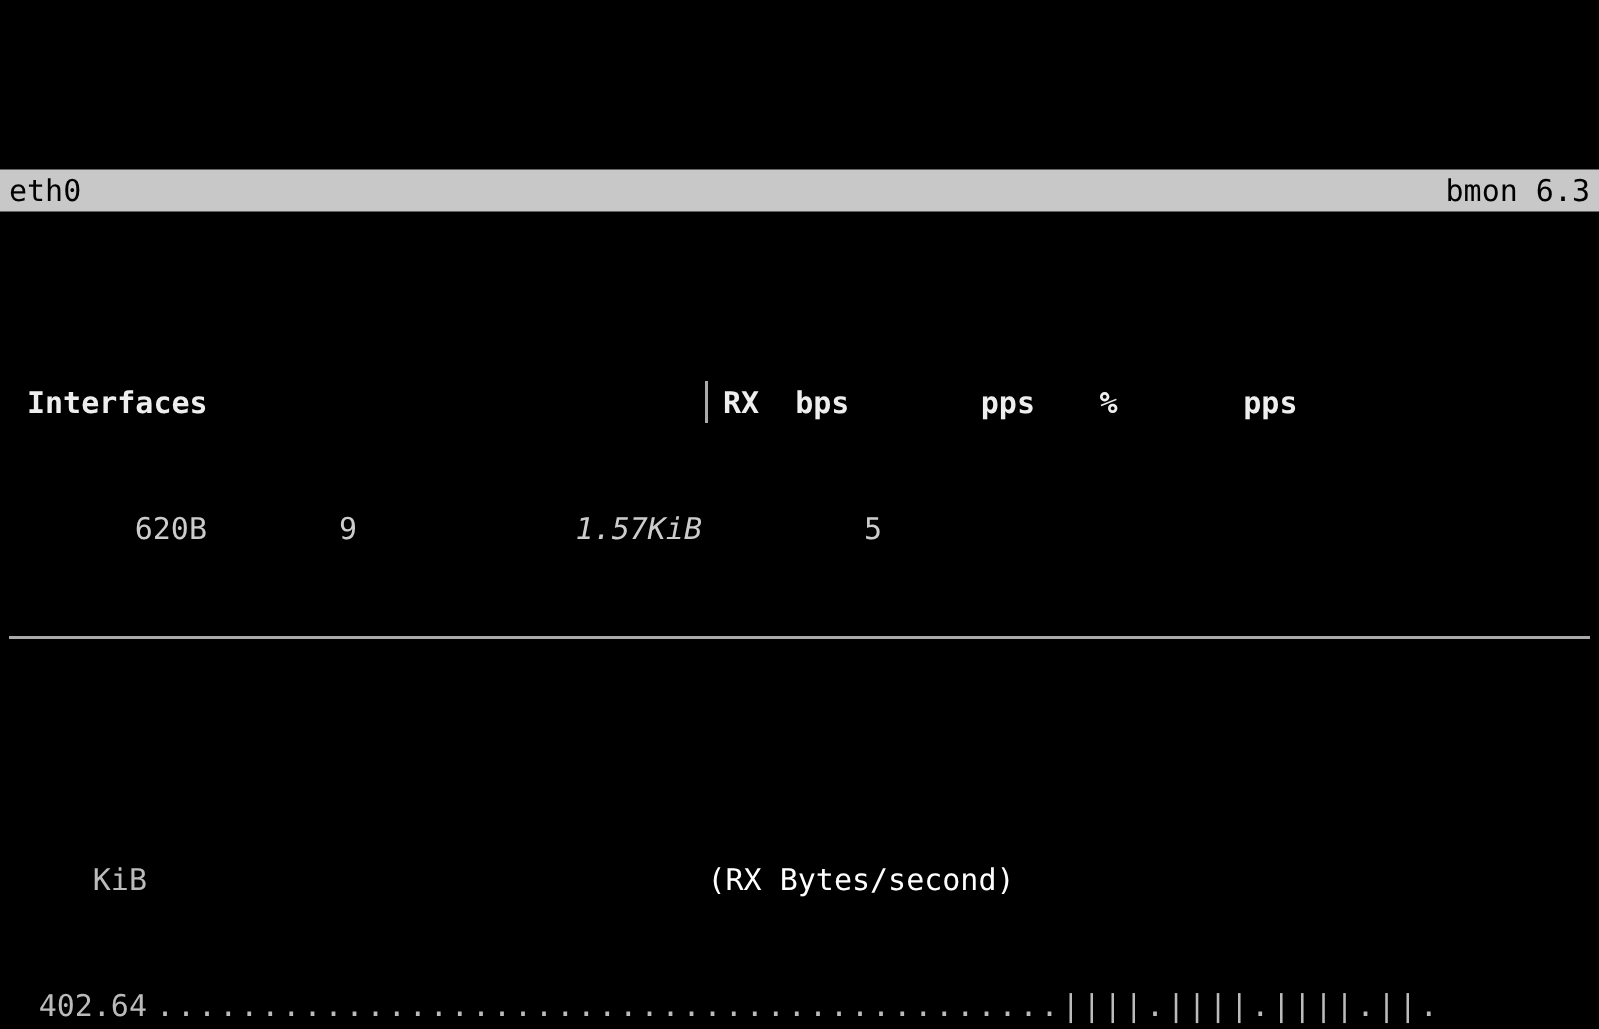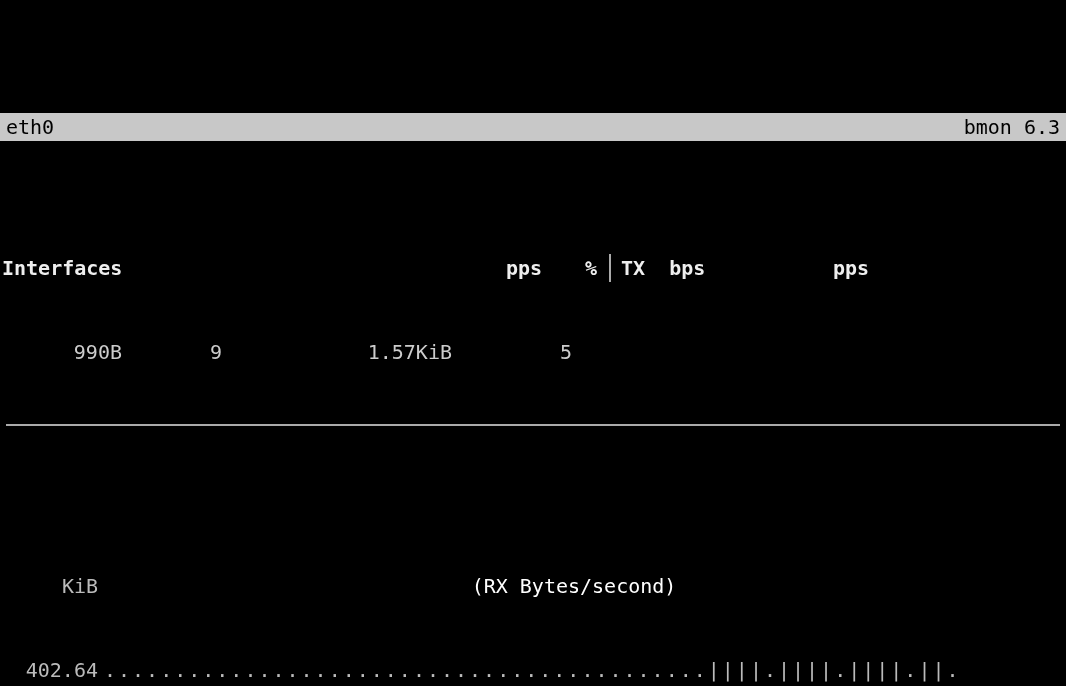--- a/index.html
+++ b/index.html
@@ -21,28 +21,28 @@
       justify-content: space-between;
       padding: 0 6px;
       border-top: 1px solid #000;
       border-bottom: 1px solid #000;
       font-weight: normal;
     }
     .titlebar .left { font-weight: normal; }
     .header-row, .data-row {
       display: flex;
       align-items: flex-start;
-      padding: 0 2px;
+      padding: 0 18px;
     }
     .header-row { font-weight: bold; color: #eee; }
     .col-iface { flex: 0 0 440px; }
     .col-rxbps { flex: 0 0 120px; text-align: right; }
     .col-pps1  { flex: 0 0 100px; text-align: right; }
     .col-pct   { flex: 0 0 70px;  text-align: right; }
-    .col-txbps { flex: 0 0 160px; text-align: right; padding-left: 20px; }
+    .col-txbps { flex: 0 0 160px; text-align: right; padding-left: 20px; font-style: italic; }
     .col-pps2  { flex: 0 0 120px; text-align: right; }
     .hdr-sep {
       border-left: 2px solid #aaa;
       margin-left: 12px;
       padding-left: 12px;
     }
     .hdr-rxbps { flex: 0 0 120px; text-align: left; padding-left: 10px;}
     .hdr-pps1  { flex: 0 0 100px; text-align: right; }
     .hdr-pct   { flex: 0 0 55px;  text-align: right; }
     .hdr-txbps { flex: 0 0 140px; text-align: left; padding-left: 10px;}
@@ -72,27 +72,27 @@
 
 
 <div class="titlebar">
   <span class="left">eth0</span>
   <span class="right">bmon 6.3</span>
 </div>
 
 <div class="tablewrap">
   <div class="header-row">
     <span class="col-iface">Interfaces</span>
+    <span class="hdr-sep hdr-rxbps">RX  bps</span>
     <span class="hdr-pps1">pps</span>
     <span class="hdr-pct">%</span>
-    <span class="hdr-sep hdr-txbps">TX  bps</span>
     <span class="hdr-pps2">pps</span>
   </div>
   <div class="data-row">
-    <span class="col-rxbps">990B</span>
+    <span class="col-rxbps">620B</span>
     <span class="col-pps1">9</span>
     <span class="col-pct"></span>
     <span class="col-txbps">1.57KiB</span>
     <span class="col-pps2">5</span>
   </div>
   <hr class="sep">
 </div>
 
 <div class="graph-block">
   <div class="graph-row">

